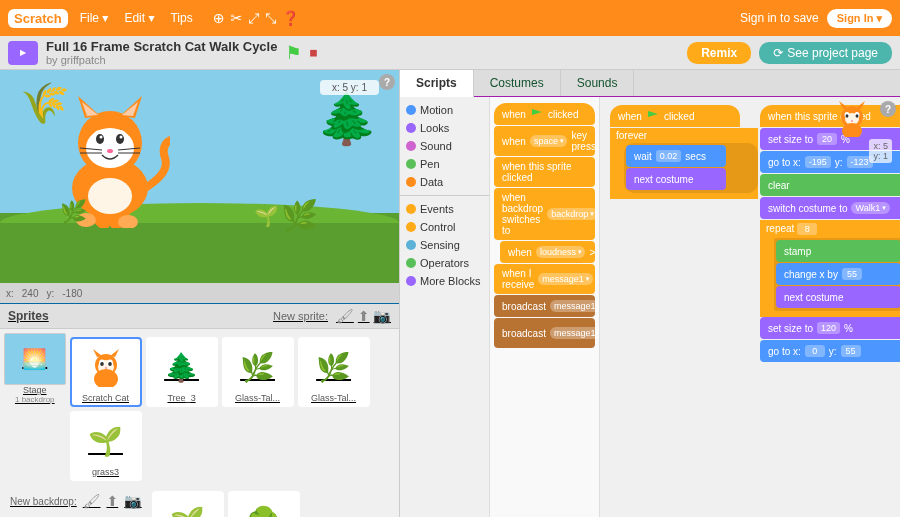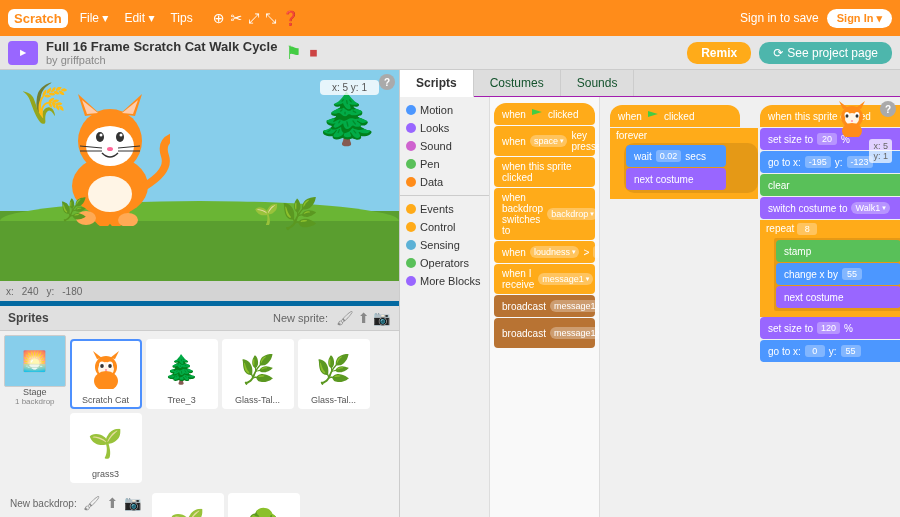--- a/index.html
+++ b/index.html
@@ -34,21 +34,21 @@
 
     
     #main { display: flex; height: calc(517px - 70px); }
 
     
     #stage-area { width: 400px; display: flex; flex-direction: column; border-right: 1px solid #ccc; }
     #stage-canvas { flex: 1; background: #87ceeb; position: relative; overflow: hidden; max-height: 230px; }
     #coord-bar { height: 20px; background: #d4d4d4; display: flex; align-items: center; padding: 0 6px; font-size: 10px; color: #666; gap: 8px; }
 
     
-    #sprites-panel { background: #f0f0f0; flex: 1; border-top: 5px solid #0369a1; overflow-y: auto; }
+    #sprites-panel { background: #f0f0f0; flex: 1; border-top: 1px solid #0369a1; overflow-y: auto; text-decoration: underline; }
     #sprites-header { display: flex; align-items: center; padding: 4px 8px; background: #e0e0e0; border-bottom: 1px solid #ccc; }
     #sprites-title { font-weight: bold; font-size: 12px; color: #444; flex: 1; }
     .new-sprite-label { font-size: 11px; color: #666; margin-right: 4px; }
     .sprite-icon { color: #888; font-size: 14px; cursor: pointer; margin-left: 4px; }
     #sprites-grid { display: flex; flex-wrap: wrap; padding: 4px; gap: 4px; }
     .sprite-item { width: 72px; text-align: center; cursor: pointer; border: 2px solid transparent; border-radius: 4px; padding: 2px; background: #fff; }
     .sprite-item.selected { border-color: #4d90fe; }
     .sprite-thumb { height: 52px; display: flex; align-items: center; justify-content: center; font-size: 28px; }
     .sprite-name { font-size: 9px; color: #555; overflow: hidden; text-overflow: ellipsis; white-space: nowrap; }
     #stage-sprite { width: 72px; text-align: center; }
@@ -324,21 +324,21 @@
         </div>
         <div class="block palette-block" style="background:#ffab19;">
           when <span class="block-dropdown">space</span> key pressed
         </div>
         <div class="block palette-block" style="background:#ffab19;">
           when this sprite clicked
         </div>
         <div class="block palette-block" style="background:#ffab19;">
           when backdrop switches to <span class="block-dropdown">backdrop</span>
         </div>
-        <div class="block palette-block" style="background:#ffab19;">
+        <div class="block palette-block" style="background:#ffab19;margin-left:6px;">
           when <span class="block-dropdown">loudness</span> &gt; <span class="block-input">10</span>
         </div>
         <div class="block palette-block" style="background:#ffab19;">
           when I receive <span class="block-dropdown">message1</span>
         </div>
         <div class="block palette-block" style="background:#b87333;">
           broadcast <span class="block-dropdown">message1</span>
         </div>
         <div class="block palette-block" style="background:#b87333;">
           broadcast <span class="block-dropdown">message1</span> and wait

